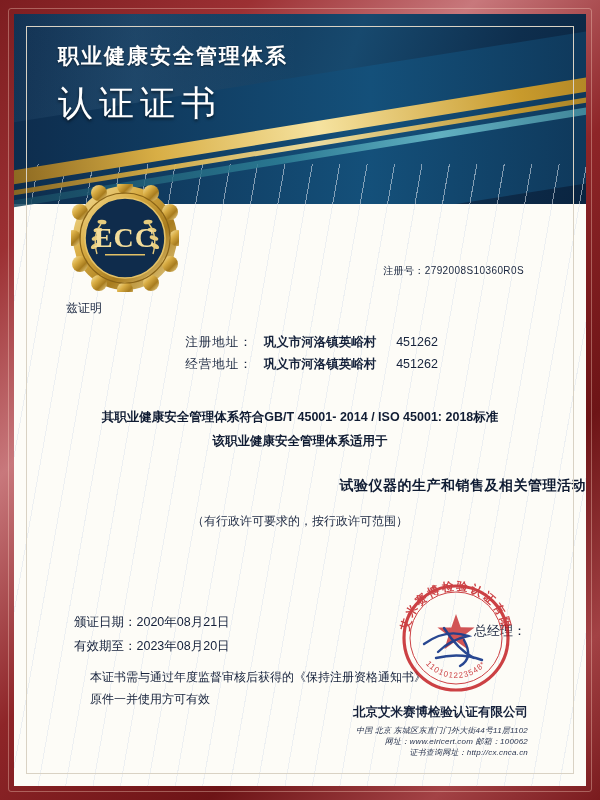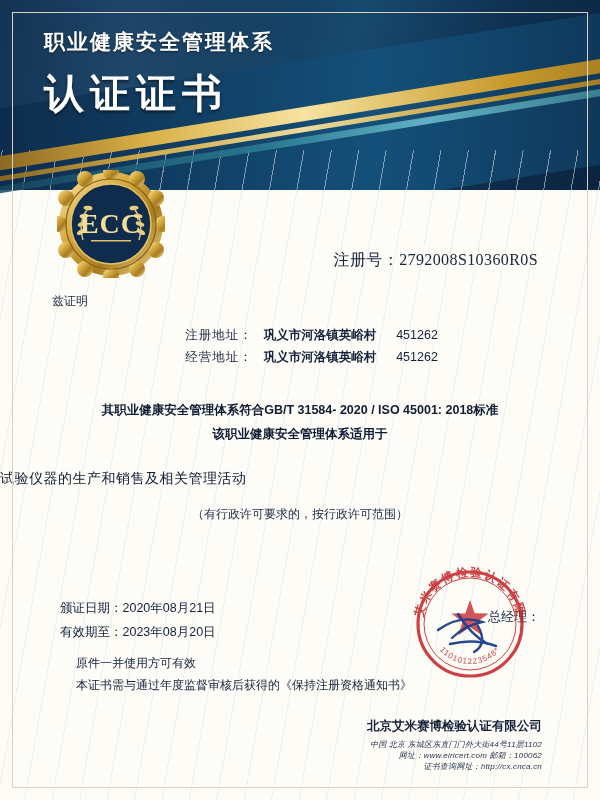--- a/index.html
+++ b/index.html
@@ -14,20 +14,21 @@
     overflow: hidden;
   }
 
   
   .certificate {
     position: relative;
     width: 600px;
     height: 800px;
     box-sizing: border-box;
     background: linear-gradient(135deg, #7d1d20 0%, #9c3033 18%, #c8787c 34%, #8e2528 52%, #6d1416 72%, #a34245 88%, #7a1b1e 100%);
+    padding: 14px;
   }
   .frame-bevel {
     position: absolute;
     left: 8px; top: 8px; right: 8px; bottom: 8px;
     border: 1px solid rgba(255, 220, 200, 0.35);
     border-radius: 3px;
     pointer-events: none;
   }
   .frame-inner-line {
     position: absolute;
@@ -128,23 +129,23 @@
     color: #ffffff;
   }
   .header-title-1 {
     font-size: 21px;
     letter-spacing: 2px;
     font-weight: bold;
     text-shadow: 0 1px 2px rgba(0,0,0,.5);
     margin-bottom: 10px;
   }
   .header-title-2 {
-    font-size: 40px;
+    font-size: 35px;
     letter-spacing: 6px;
-    font-weight: bold;
+    font-weight: normal;
     text-shadow: 0 2px 3px rgba(0,0,0,.55);
   }
 
   
   .badge {
     position: absolute;
     left: 57px;
     top: 170px;
     width: 108px;
     height: 108px;
@@ -155,24 +156,23 @@
   .content {
     position: absolute;
     left: 0; right: 0;
     top: 250px;
     z-index: 4;
     color: #14203a;
   }
   .reg-no {
     text-align: right;
     padding-right: 62px;
-    font-size: 16px;
+    font-size: 10px;
     color: #16233c;
     letter-spacing: .4px;
-    font-family: Liberation Serif, serif;
   }
   .hereby {
     margin-top: 22px;
     padding-left: 52px;
     font-size: 12px;
     color: #1a2740;
   }
   .company {
     margin-top: 6px;
     text-align: center;
@@ -195,23 +195,23 @@
   .standard-block {
     margin-top: 30px;
     text-align: center;
     font-size: 12.5px;
     line-height: 24px;
     font-weight: bold;
     color: #101c33;
   }
   .scope {
     margin-top: 24px;
-    text-align: left;
+    text-align: right;
     font-size: 14px;
-    font-weight: normal;
+    font-weight: bold;
     letter-spacing: .5px;
     color: #101c33;
   }
   .scope-note {
     margin-top: 18px;
     text-align: center;
     font-size: 12px;
     color: #1b2740;
   }
 
@@ -361,21 +361,21 @@
       <div class="addr-block">
         <div class="addr-row">
           <span class="label">注册地址：</span><span class="value">巩义市河洛镇英峪村</span><span class="zip">451262</span>
         </div>
         <div class="addr-row">
           <span class="label">经营地址：</span><span class="value">巩义市河洛镇英峪村</span><span class="zip">451262</span>
         </div>
       </div>
 
       <div class="standard-block">
-        <div>其职业健康安全管理体系符合GB/T 31584- 2020 / ISO 45001: 2018标准</div>
+        <div>其职业健康安全管理体系符合GB/T 45001- 2014 / ISO 45001: 2018标准</div>
         <div>该职业健康安全管理体系适用于</div>
       </div>
 
       <div class="scope">试验仪器的生产和销售及相关管理活动</div>
       <div class="scope-note">（有行政许可要求的，按行政许可范围）</div>
     </div>
 
     <div class="dates">
       <div>
         <span>颁证日期：</span><span>2020年08月21日</span>
@@ -409,22 +409,22 @@
         <g stroke="#1d3e8c" stroke-width="2.4" fill="none" stroke-linecap="round" opacity="0.95">
           <path d="M36 74 q22 -16 44 -8 q-18 4 -30 16"></path>
           <path d="M56 58 q14 22 30 30"></path>
           <path d="M48 88 q24 -6 46 2"></path>
           <path d="M76 70 q10 18 -4 26"></path>
         </g>
       </svg>
     </div>
 
     <div class="notes">
+      <div>本证书需与通过年度监督审核后获得的《保持注册资格通知书》</div>
       <div>原件一并使用方可有效</div>
-      <div>本证书需与通过年度监督审核后获得的《保持注册资格通知书》</div>
     </div>
 
     <div class="footer">
       <div class="footer-org">北京艾米赛博检验认证有限公司</div>
       <div class="footer-line">中国  北京  东城区东直门门外大街44号11层1102</div>
       <div class="footer-line">网址：www.eiricert.com  邮箱：100062</div>
       <div class="footer-line">证书查询网址：http://cx.cnca.cn</div>
     </div>
 
     <div class="paper-border"></div>

